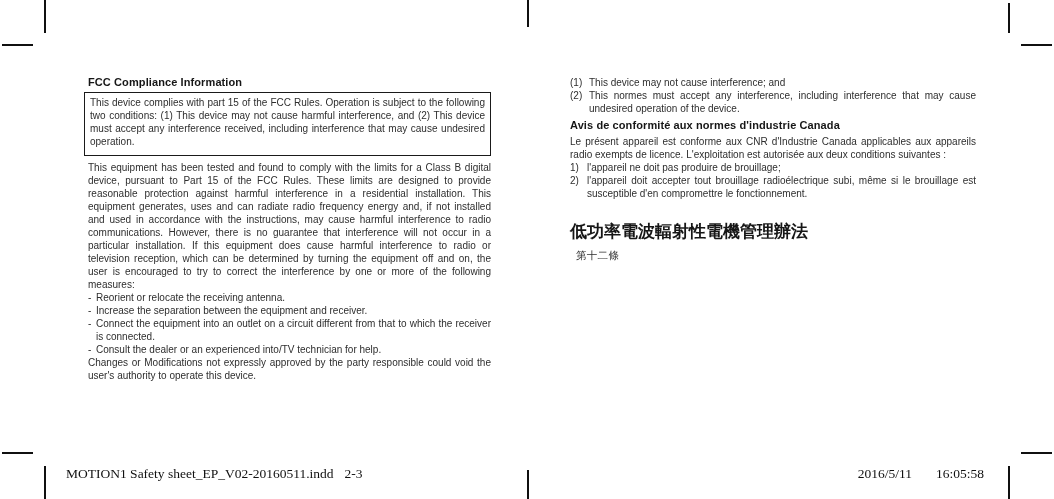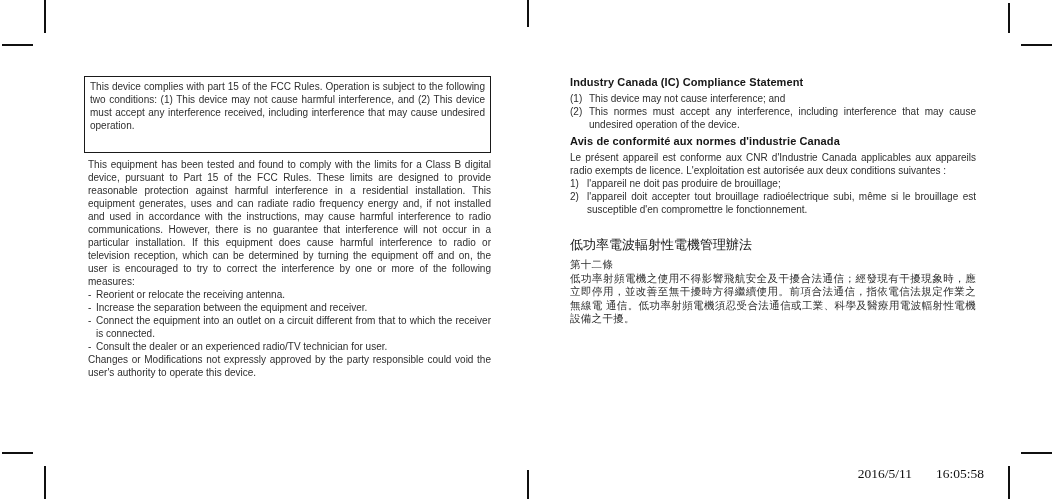--- a/index.html
+++ b/index.html
@@ -23,38 +23,38 @@
   .sec-title {
     font-size:11px; font-weight:bold; color:#161616;
     margin:0 0 4px 0; letter-spacing:0.1px;
   }
   .body {
     font-size:10px; line-height:13px; text-align:justify;
     margin:0; color:#2e2e2e;
   }
   .fcc-box {
     border:1.2px solid #1a1a1a;
-    margin:0 0 5px -4px; padding:3px 5px 20px 5px;
+    margin:0 0 5px -4px; padding:3px 5px 7px 5px;
   }
   .item { display:flex; font-size:10px; line-height:13px; color:#2e2e2e; }
   .item .marker { flex:0 0 auto; }
   .item .itext  { flex:1 1 auto; text-align:justify; }
   .m-dash  .marker { width:8px; }
   .m-paren .marker { width:19px; }
   .m-num   .marker { width:17px; }
 
   .block-avis { margin-top:4px; }
   .block-ncc  { margin-top:20px; }
 
   .cjk-title {
-    font-size:13px; font-weight:normal; color:#161616;
+    font-size:17px; font-weight:bold; color:#161616;
     margin:0 0 4px 0;
   }
   .cjk {
-    font-size:10.5px; line-height:13.5px; margin:0;
+    font-size:10.5px; line-height:13.5px; margin:6px;
     text-align:justify; color:#2e2e2e; letter-spacing:0.3px;
   }
 
   
   .footer-left, .footer-right {
     position:absolute; top:466px;
     font-family:"Liberation Serif", serif; font-size:13.5px; color:#111;
     white-space:nowrap;
   }
   .footer-left  { left:66px; }
@@ -72,20 +72,21 @@
   <div class="mark v" style="left:1008px; top:3px;   height:30px;"></div>
   <div class="mark h" style="left:2px;    top:44px;  width:31px;"></div>
   <div class="mark h" style="left:1021px; top:44px;  width:31px;"></div>
   <div class="mark h" style="left:2px;    top:452px; width:31px;"></div>
   <div class="mark h" style="left:1021px; top:452px; width:31px;"></div>
   <div class="mark v" style="left:44px;   top:466px; height:33px;"></div>
   <div class="mark v" style="left:527px;  top:470px; height:29px;"></div>
   <div class="mark v" style="left:1008px; top:466px; height:33px;"></div>
 
   <div class="col col-left">
+    <h1 class="sec-title">FCC Compliance Information</h1>
 
     <div class="fcc-box">
       <p class="body">This device complies with part 15 of the FCC Rules. Operation is subject to the following two conditions: (1) This device may not cause harmful interference, and (2) This device must accept any interference received, including interference that may cause undesired operation.</p>
     </div>
 
     <p class="body">This equipment has been tested and found to comply with the limits for a Class B digital device, pursuant to Part 15 of the FCC Rules. These limits are designed to provide reasonable protection against harmful interference in a residential installation. This equipment generates, uses and can radiate radio frequency energy and, if not installed and used in accordance with the instructions, may cause harmful interference to radio communications. However, there is no guarantee that interference will not occur in a particular installation. If this equipment does cause harmful interference to radio or television reception, which can be determined by turning the equipment off and on, the user is encouraged to try to correct the interference by one or more of the following measures:</p>
 
     <div class="item m-dash">
       <span class="marker">-</span>
       <span class="itext">Reorient or relocate the receiving antenna.</span>
@@ -93,30 +94,29 @@
     <div class="item m-dash">
       <span class="marker">-</span>
       <span class="itext">Increase the separation between the equipment and receiver.</span>
     </div>
     <div class="item m-dash">
       <span class="marker">-</span>
       <span class="itext">Connect the equipment into an outlet on a circuit different from that to which the receiver is connected.</span>
     </div>
     <div class="item m-dash">
       <span class="marker">-</span>
-      <span class="itext">Consult the dealer or an experienced radio/TV technician for user.</span>
+      <span class="itext">Consult the dealer or an experienced into/TV technician for help.</span>
     </div>
 
     <p class="body">Changes or Modifications not expressly approved by the party responsible could void the user's authority to operate this device.</p>
   </div>
 
   <div class="col col-right">
 
     <div>
-      <h1 class="sec-title">Industry Canada (IC) Compliance Statement</h1>
       <div class="item m-paren">
         <span class="marker">(1)</span>
         <span class="itext">This device may not cause interference; and</span>
       </div>
       <div class="item m-paren">
         <span class="marker">(2)</span>
         <span class="itext">This normes must accept any interference, including interference that may cause undesired operation of the device.</span>
       </div>
     </div>
 
@@ -129,22 +129,24 @@
       </div>
       <div class="item m-num">
         <span class="marker">2)</span>
         <span class="itext">l'appareil doit accepter tout brouillage radioélectrique subi, même si le brouillage est susceptible d'en compromettre le fonctionnement.</span>
       </div>
     </div>
 
     <div class="block-ncc">
       <h1 class="cjk-title">低功率電波輻射性電機管理辦法</h1>
       <p class="cjk">第十二條</p>
-      <p class="cjk">低功率射頻電機之使用不得影響飛航安全及干擾合法通信；經發現有干擾現象時，應立即停用，並改善至無干擾時方得繼續使用。前項合法通信，指依電信法規定作業之無線電 通信。低功率射頻電機須忍受合法通信或工業、科學及醫療用電波輻射性電機設備之干擾。</p>
     </div>
 
   </div>
 
+  <div class="footer-left">
+    <span>MOTION1 Safety sheet_EP_V02-20160511.indd</span><span class="footer-pages">2-3</span>
+  </div>
   <div class="footer-right">
     <span>2016/5/11</span><span class="footer-time">16:05:58</span>
   </div>
 
 </div>
 
 </body></html>

